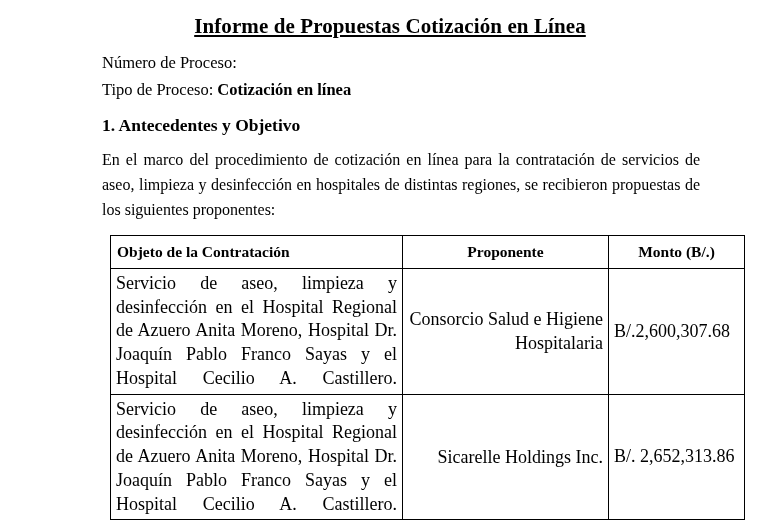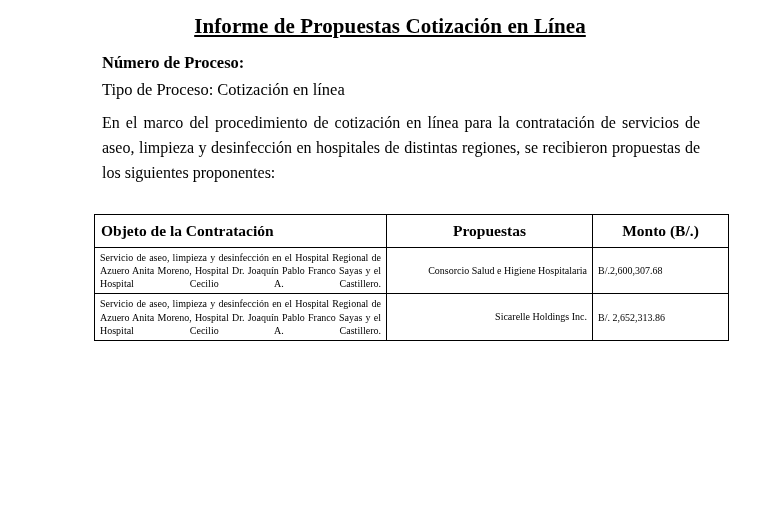--- a/index.html
+++ b/index.html
@@ -25,21 +25,21 @@
     text-align: center;
     font-size: 21px;
     font-weight: bold;
     text-decoration: underline;
     letter-spacing: 0.1px;
     margin: 6px 0 14px 0;
     line-height: 1.2;
   }
   .label-bold {
     font-size: 16.5px;
-    font-weight: bold;
+    font-weight: normal;
     margin: 0 0 6px 0;
     padding-left: 62px;
   }
   .bullet-list {
     margin: 0 0 10px 0;
     padding-left: 100px;
     list-style: none;
   }
   .bullet-list li {
     position: relative;
@@ -57,46 +57,46 @@
   .inline-row {
     font-size: 16.5px;
     margin: 0 0 10px 0;
     padding-left: 62px;
     line-height: 1.35;
   }
   .inline-row .k {
     font-weight: normal;
   }
   .inline-row .v {
-    font-weight: normal;
+    font-weight: bold;
   }
   .section-heading {
     font-size: 17.5px;
     font-weight: bold;
     margin: 14px 0 12px 0;
     padding-left: 62px;
   }
   .body-para {
     font-size: 16px;
     line-height: 1.55;
     text-align: justify;
-    margin: 0 0 28px 0;
+    margin: 0 0 12px 0;
     padding: 0 40px 0 62px;
   }
   table.proposals {
     border-collapse: collapse;
     width: 600px;
-    margin-left: 54px;
+    margin-left: 70px;
     table-layout: fixed;
   }
   table.proposals td, table.proposals th {
     border: 1.3px solid #000000;
     vertical-align: middle;
     padding: 3px 5px;
-    font-size: 10px;
+    font-size: 18px;
   }
   table.proposals thead th {
     font-weight: bold;
     text-align: center;
     height: 26px;
     font-size: 15.5px;
   }
   table.proposals thead th.col-objeto {
     text-align: left;
     padding-left: 6px;
@@ -129,28 +129,29 @@
   <div class="doc-title">Informe de Propuestas Cotización en Línea</div>
 
   <div class="label-bold">Número de Proceso:</div>
 
 
   <div class="inline-row">
     <span class="k">Tipo de Proceso:</span>
     <span class="v">Cotización en línea</span>
   </div>
 
+  <div class="section-heading">1. Antecedentes y Objetivo</div>
 
   <div class="body-para">En el marco del procedimiento de cotización en línea para la contratación de servicios de aseo, limpieza y desinfección en hospitales de distintas regiones, se recibieron propuestas de los siguientes proponentes:</div>
 
   <table class="proposals">
     <thead>
       <tr>
         <th class="col-objeto">Objeto de la Contratación</th>
-        <th class="col-proponente">Propuestas</th>
+        <th class="col-proponente">Proponente</th>
         <th class="col-monto">Monto (B/.)</th>
       </tr>
     </thead>
     <tbody>
       <tr>
         <td class="objeto">Servicio de aseo, limpieza y desinfección en el Hospital Regional de Azuero Anita Moreno, Hospital Dr. Joaquín Pablo Franco Sayas y el Hospital Cecilio A. Castillero.</td>
         <td class="proponente">Consorcio Salud e Higiene Hospitalaria</td>
         <td class="monto">B/.2,600,307.68</td>
       </tr>
       <tr>

